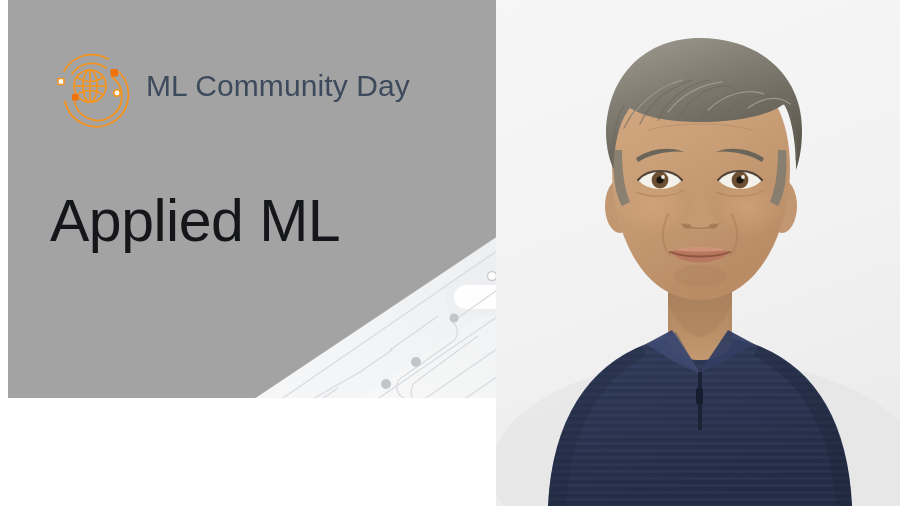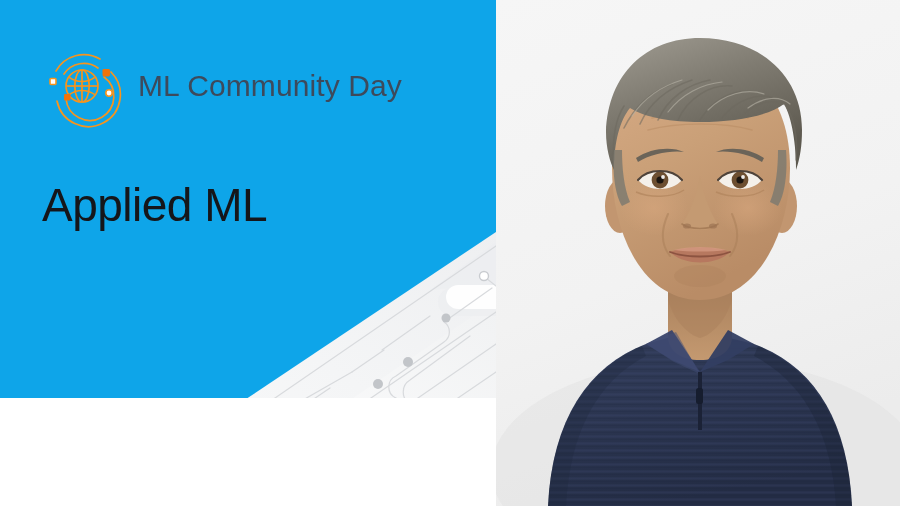--- a/index.html
+++ b/index.html
@@ -16,25 +16,25 @@
     position: relative;
     width: 900px;
     height: 506px;
     overflow: hidden;
     background: #ffffff;
   }
 
   
   .left-panel {
     position: absolute;
-    left: 0;
+    left: 8px;
     top: 0;
     width: 496px;
     height: 398px;
-    background: #0ea5e9;
+    background: #a3a3a3;
     overflow: hidden;
   }
 
   
   .circuit-art {
     position: absolute;
     left: 0;
     top: 0;
     width: 496px;
     height: 506px;
@@ -63,21 +63,21 @@
     color: #3d4a5c;
     font-weight: 400;
     white-space: nowrap;
   }
 
   
   .headline {
     position: absolute;
     left: 42px;
     top: 148px;
-    font-size: 46px;
+    font-size: 59px;
     line-height: 1.15;
     font-weight: 400;
     color: #15161a;
     letter-spacing: -0.5px;
     white-space: nowrap;
   }
 
   
   .photo-panel {
     position: absolute;

